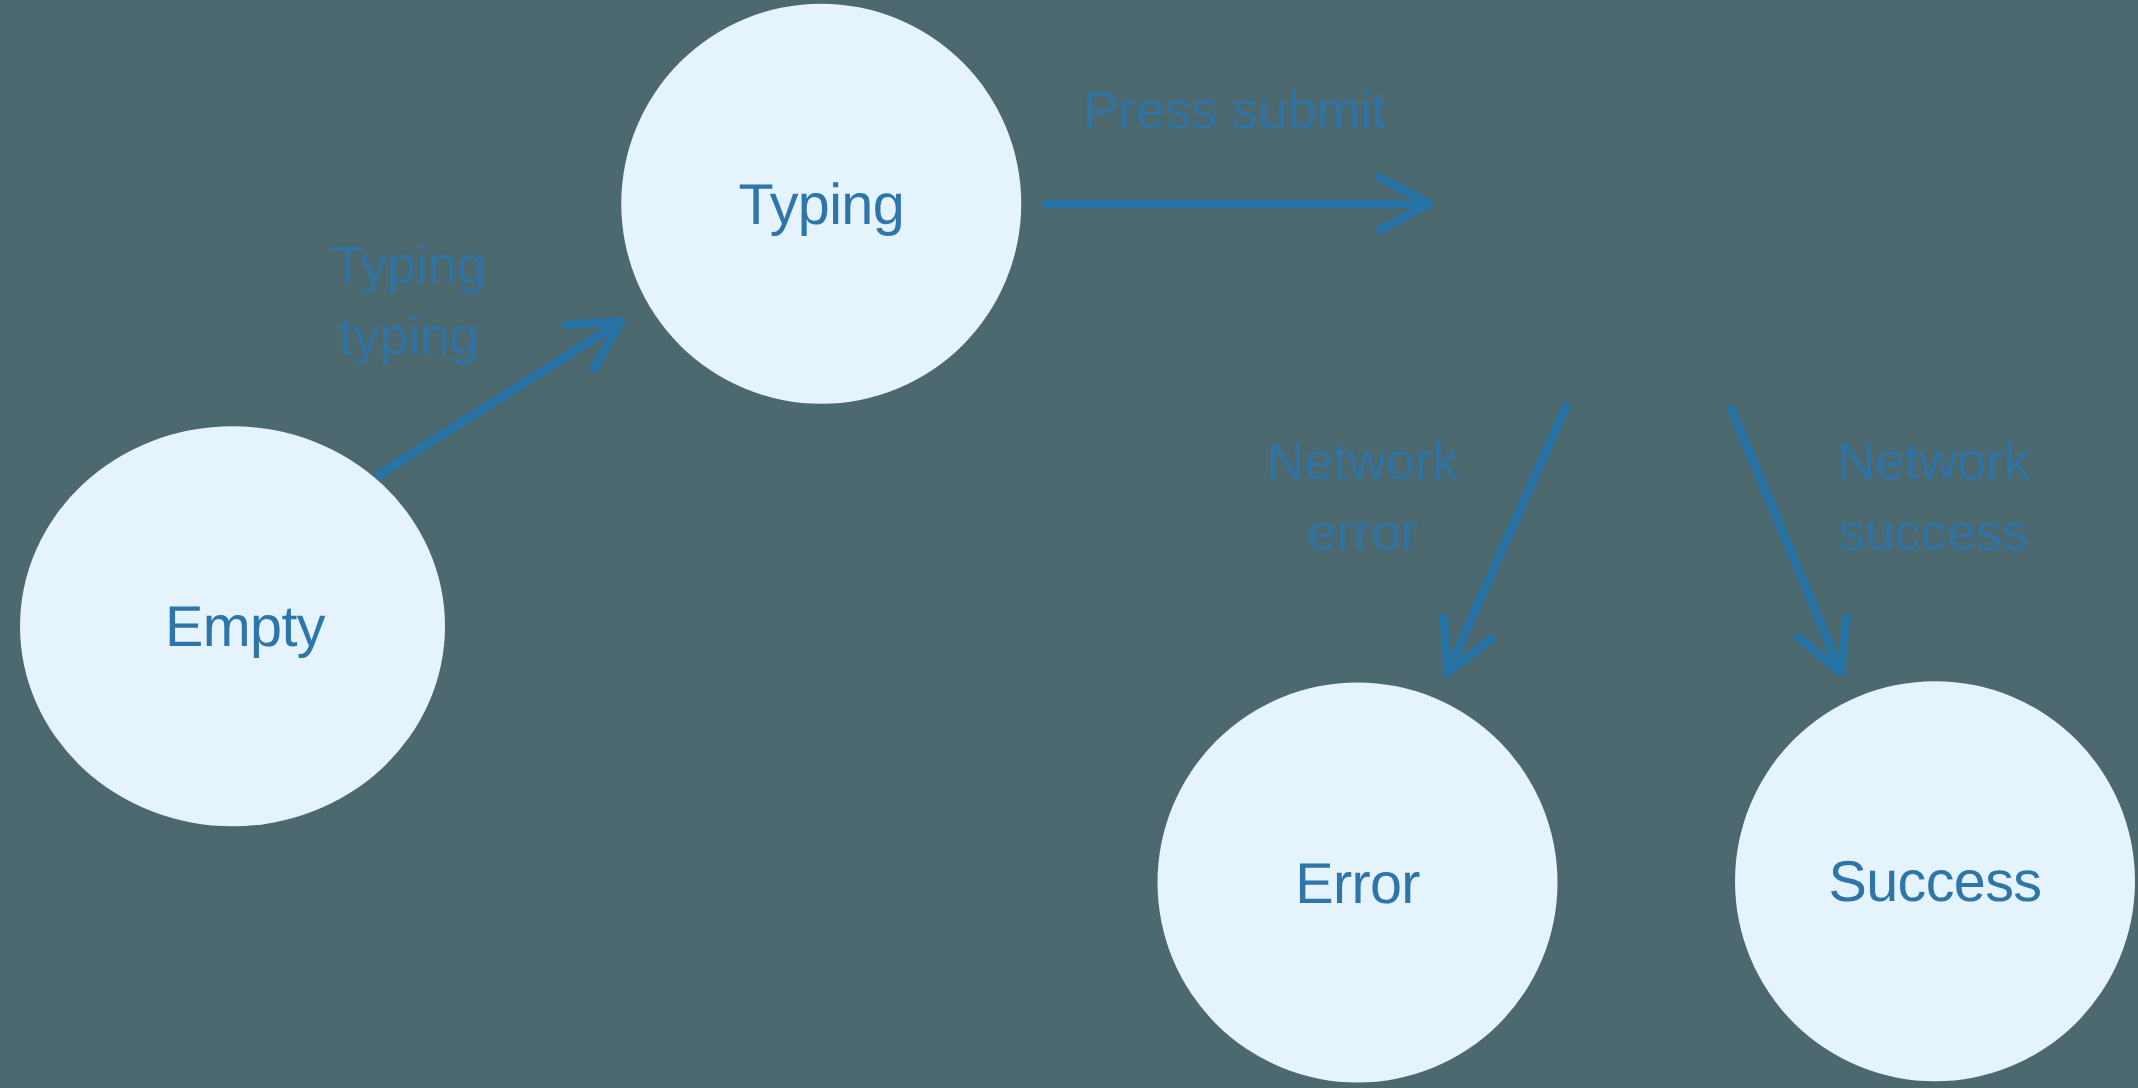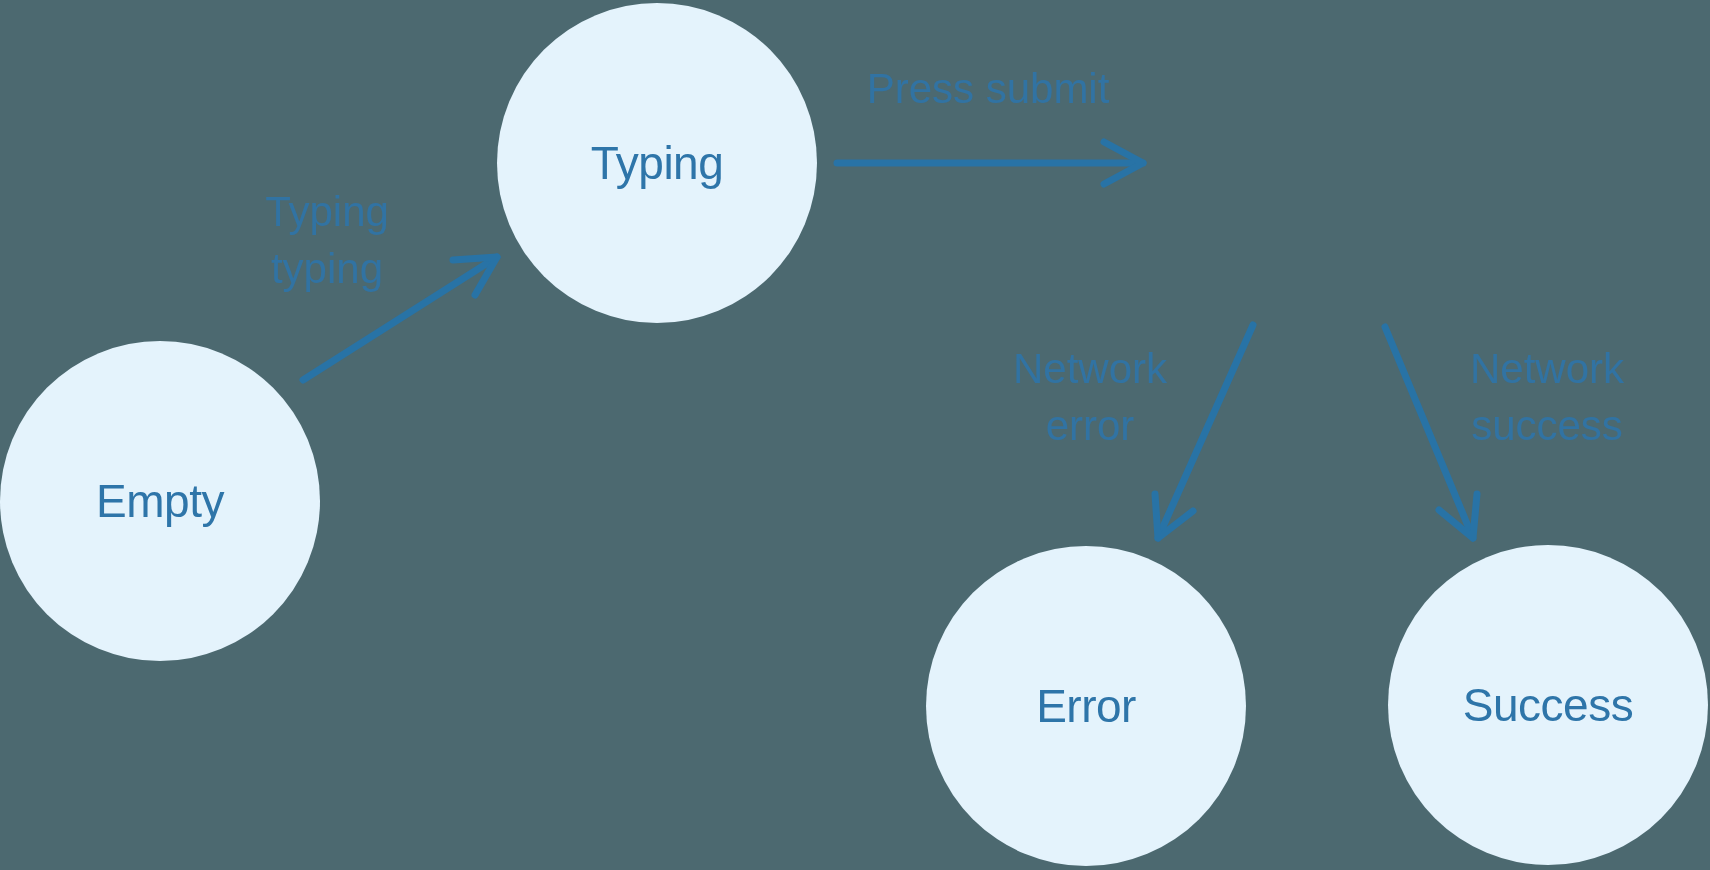--- a/index.html
+++ b/index.html
@@ -38,21 +38,21 @@
     display: flex;
     align-items: center;
     justify-content: center;
   }
   .node span {
     color: var(--node-text, #2e75a9);
     font-size: 46px;
     letter-spacing: -0.5px;
     white-space: nowrap;
   }
-  .node-empty      { left: 0px;    top: 341px; }
+  .node-empty      { left: 16px;    top: 341px; padding-left: 20px; }
   .node-typing     { left: 497px;  top: 3px;   }
   .node-submitting { left: 1168px; top: 5px;   }
   .node-error      { left: 926px;  top: 546px; }
   .node-success    { left: 1388px; top: 545px; }
   .edge-label {
     position: absolute;
     transform: translate(-50%, -50%);
     text-align: center;
     color: var(--edge-label, #3173a3);
     font-size: 42px;

